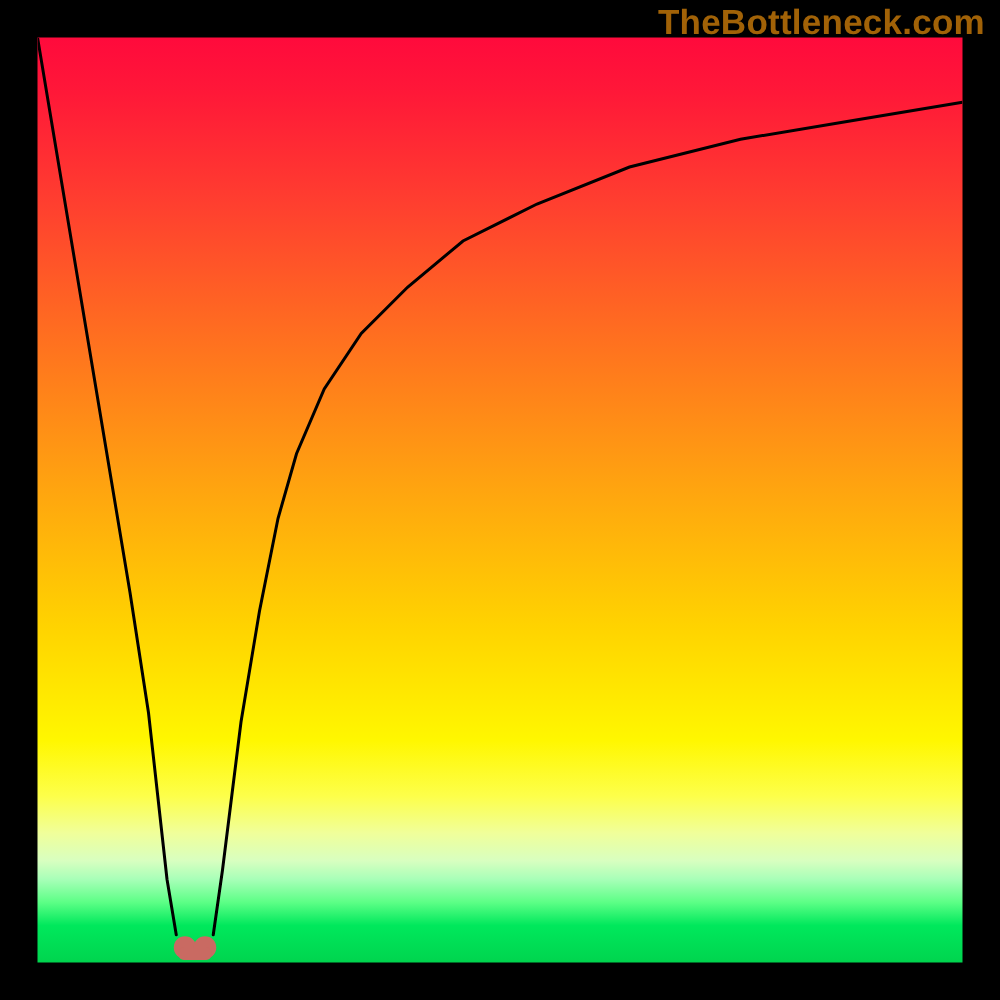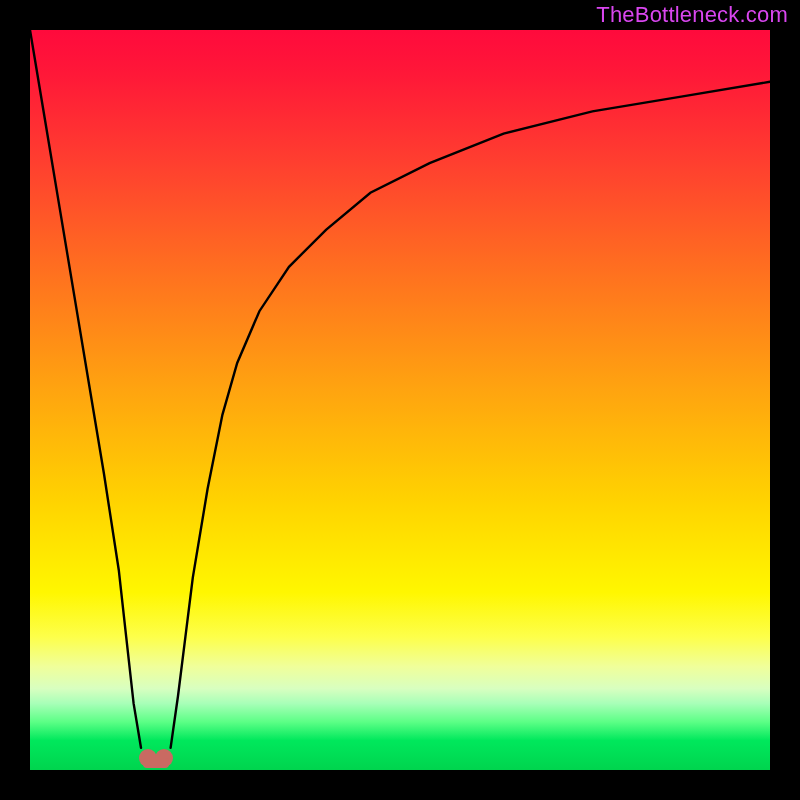--- a/index.html
+++ b/index.html
@@ -14,23 +14,23 @@
   .frame {
     position: relative;
     width: 800px;
     height: 800px;
     background: #000;
   }
   .watermark {
     position: absolute;
     top: 2px;
     right: 12px;
-    color: #d946ef;
-    font-size: 22px;
-    font-weight: 400;
+    color: #a16207;
+    font-size: 28px;
+    font-weight: 700;
     letter-spacing: 0.2px;
     z-index: 10;
   }
   .plot-area {
     position: absolute;
     left: 30px;
     top: 30px;
     width: 740px;
     height: 740px;
     overflow: hidden;

